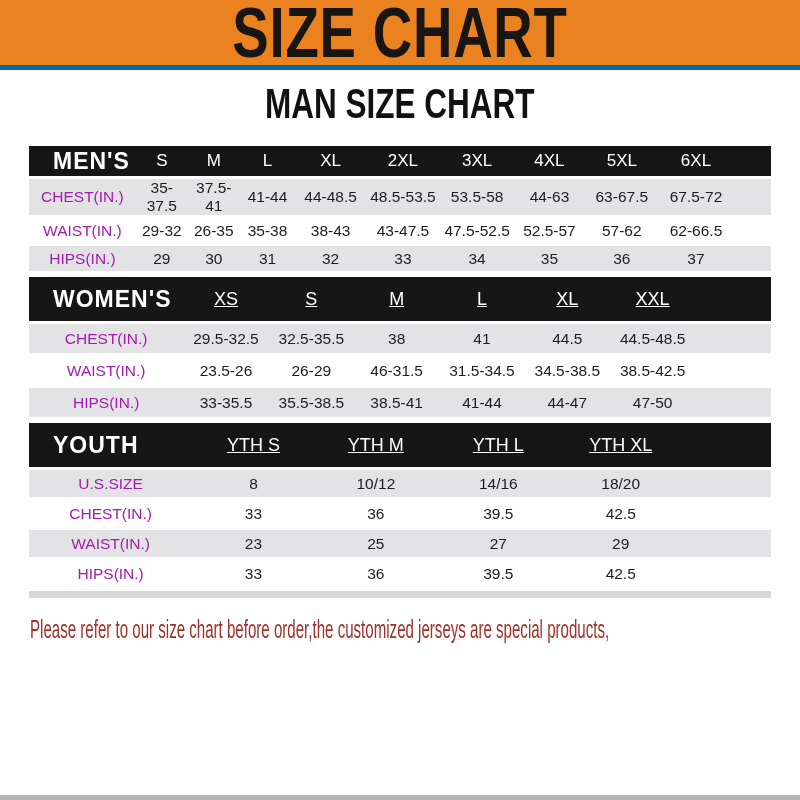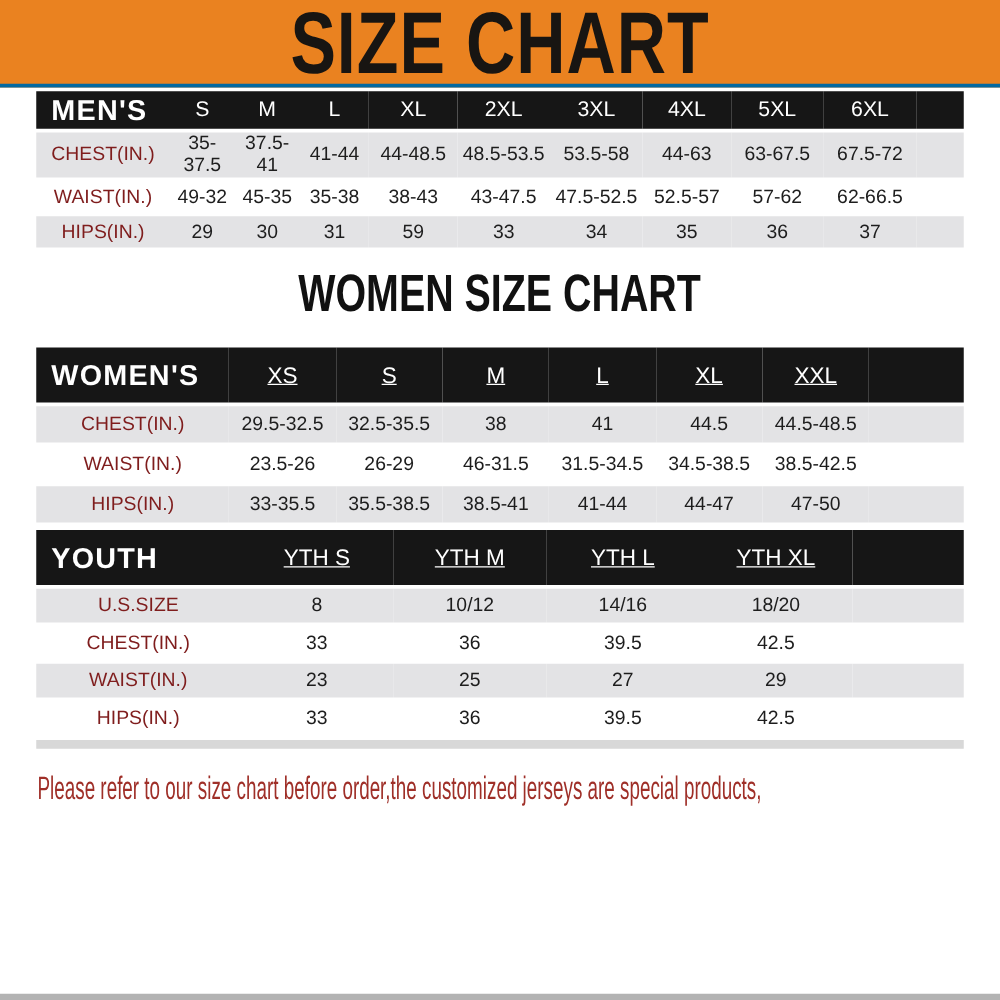--- a/index.html
+++ b/index.html
@@ -7,21 +7,21 @@
   body {
     position: relative;
     width: 800px; height: 800px;
     overflow: hidden;
     background: #ffffff;
     font-family: "Liberation Sans", sans-serif;
   }
   .banner {
     height: 70px;
     background: #EA8220;
-    border-bottom: 3px solid #0369a1;
+    border-bottom: 5px solid #0369a1;
     display: flex; align-items: center; justify-content: center;
   }
   .banner-title {
     display: inline-block;
     font-size: 70px; font-weight: bold; color: #181512;
     letter-spacing: 1px; white-space: nowrap;
     transform: scaleX(0.78);
   }
   .chart-section { margin: 0; }
   .heading { text-align: center; margin: 14px 0 10px; line-height: 40px; }
@@ -36,32 +36,32 @@
     width: 742px; margin: 0 auto;
     border-collapse: separate; border-spacing: 0 3px;
     table-layout: fixed;
   }
   th {
     background: #161616; color: #fff;
     padding: 0; margin: 0;
     overflow: hidden;
   }
   th.head-label {
-    text-align: left; padding-left: 12px;
+    text-align: left; padding-left: 24px;
     font-size: 23px; font-weight: bold; letter-spacing: 1px;
   }
   th.col-head { text-align: center; font-weight: normal; }
   .s0 th { height: 30px; } .s0 th.col-head { font-size: 17px; }
   .s1 th, .s2 th { height: 44px; }
   .s1 th.col-head, .s2 th.col-head { font-size: 18px; text-decoration: underline; }
   td {
     text-align: center; font-size: 15.5px; color: #1d1d1d;
     padding: 0; overflow: hidden;
   }
-  td.row-label { color: #7f1d1d; }
+  td.row-label { color: #a21caf; }
   tr.even td { background: #E3E3E5; }
   tr.odd td { background: #ffffff; }
   .s0 td { height: 25px; }
   .s1 td { height: 29px; }
   .s2 td { height: 27px; }
   .bottom-strip { width: 742px; height: 7px; background: #D8D8D8; margin: 1px auto 0; }
   .footer { margin: 16px 0 0 30px; }
   .footer-line {
     color: #9F2F28; font-size: 26px; line-height: 31px;
     white-space: nowrap;
@@ -74,20 +74,21 @@
 </style>
 </head>
 <body>
 
 <header class="banner">
   <span class="banner-title">SIZE CHART</span>
 </header>
 
 <main>
     <section class="chart-section sec0">
+      <div class="heading"><span>MAN SIZE CHART</span></div>
       <table class="size-table s0">
         <colgroup>
           <col style="width: 14.4%;">
           <col style="width: 7%;">
           <col style="width: 7%;">
           <col style="width: 7.5%;">
           <col style="width: 9.5%;">
           <col style="width: 10%;">
           <col style="width: 10%;">
           <col style="width: 9.5%;">
@@ -119,49 +120,48 @@
             <td>44-48.5</td>
             <td>48.5-53.5</td>
             <td>53.5-58</td>
             <td>44-63</td>
             <td>63-67.5</td>
             <td>67.5-72</td>
             <td class="spacer"></td>
           </tr>
           <tr class="odd">
             <td class="row-label">WAIST(IN.)</td>
-            <td>49-32</td>
-            <td>45-35</td>
+            <td>29-32</td>
+            <td>26-35</td>
             <td>35-38</td>
             <td>38-43</td>
             <td>43-47.5</td>
             <td>47.5-52.5</td>
             <td>52.5-57</td>
             <td>57-62</td>
             <td>62-66.5</td>
             <td class="spacer"></td>
           </tr>
           <tr class="even">
             <td class="row-label">HIPS(IN.)</td>
             <td>29</td>
             <td>30</td>
             <td>31</td>
-            <td>59</td>
+            <td>32</td>
             <td>33</td>
             <td>34</td>
             <td>35</td>
             <td>36</td>
             <td>37</td>
             <td class="spacer"></td>
           </tr>
         </tbody>
       </table>
     </section>
     <section class="chart-section sec1">
-      <div class="heading"><span>WOMEN SIZE CHART</span></div>
       <table class="size-table s1">
         <colgroup>
           <col style="width: 20.8%;">
           <col style="width: 11.5%;">
           <col style="width: 11.5%;">
           <col style="width: 11.5%;">
           <col style="width: 11.5%;">
           <col style="width: 11.5%;">
           <col style="width: 11.5%;">
           <col style="width: 10.2%;">

